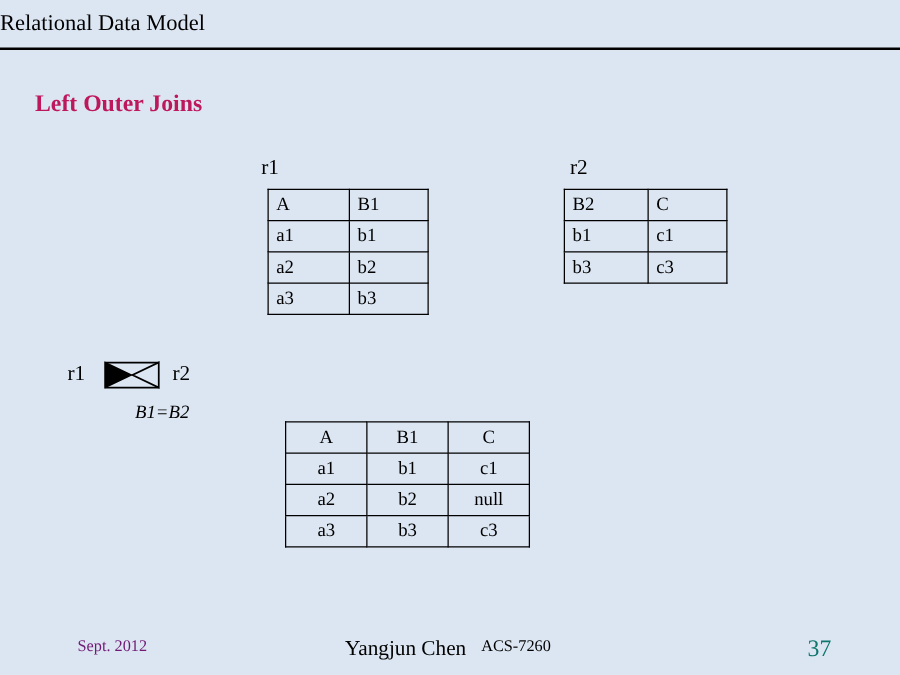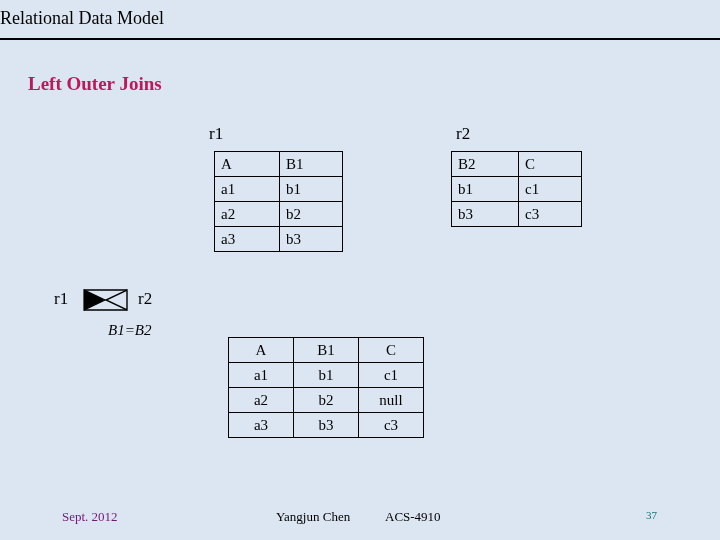--- a/index.html
+++ b/index.html
@@ -134,36 +134,36 @@
     position: absolute;
     left: 62px;
     top: 509px;
     font-size: 13px;
     color: #701a75;
   }
   .footer-author {
     position: absolute;
     left: 276px;
     top: 509px;
+    font-size: 17px;
+    color: #000000;
+    text-align: center;
+  }
+  .footer-course {
+    position: absolute;
+    left: 385px;
+    top: 509px;
     font-size: 13px;
     color: #000000;
-    text-align: center;
-  }
-  .footer-course {
-    position: absolute;
-    left: 385px;
-    top: 509px;
-    font-size: 13px;
-    color: #000000;
   }
   .footer-page {
     position: absolute;
     left: 646px;
     top: 509px;
-    font-size: 11px;
+    font-size: 19px;
     color: #0f766e;
   }
 </style>
 </head>
 <body>
 
 <div class="title-bar">
   <div class="title-text">Relational Data Model</div>
 </div>
 
@@ -247,14 +247,14 @@
   <tr>
     <td class="c0">a3</td>
     <td class="c1">b3</td>
     <td class="c2">c3</td>
   </tr>
 </tbody>
   </table>
 
 <div class="footer-date">Sept. 2012</div>
 <div class="footer-author">Yangjun Chen</div>
-<div class="footer-course">ACS-4910</div>
+<div class="footer-course">ACS-7260</div>
 <div class="footer-page">37</div>
 
 </body></html>

